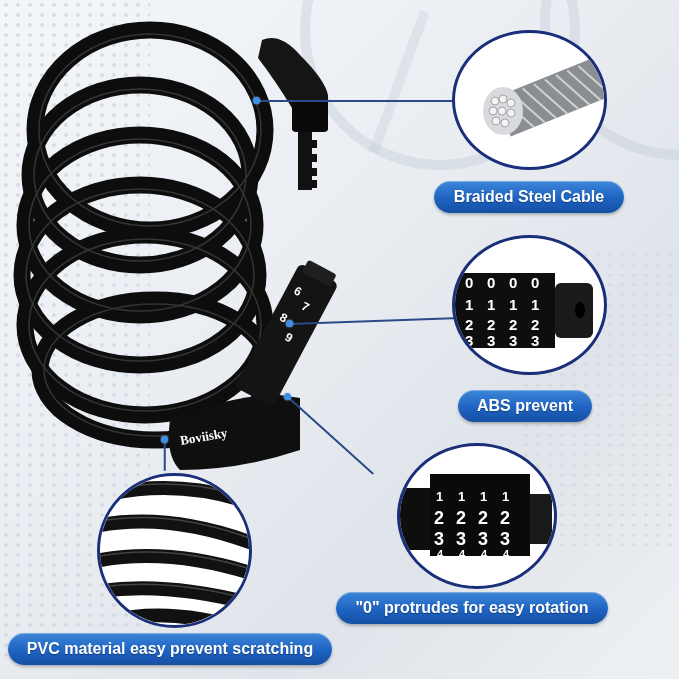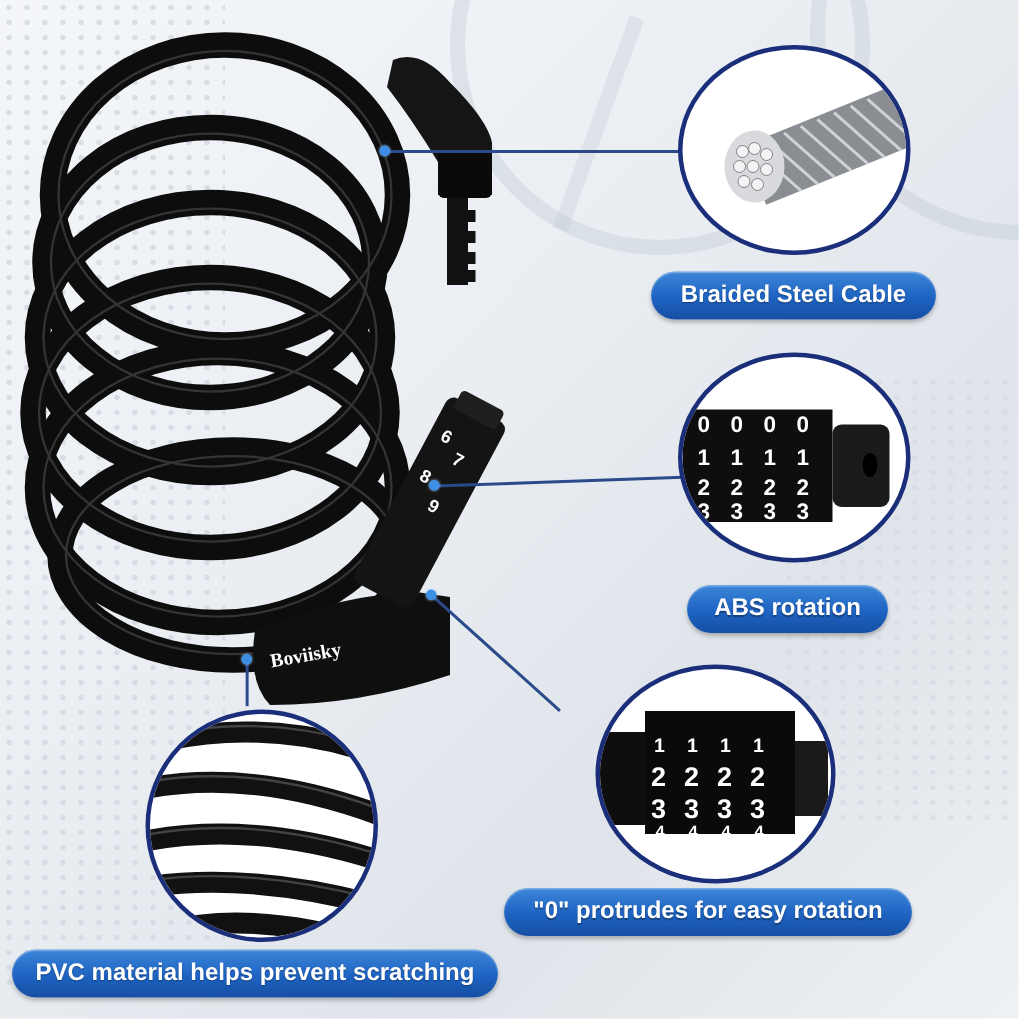--- a/index.html
+++ b/index.html
@@ -185,15 +185,15 @@
     <g fill="none" stroke="#666" stroke-width="1.5" opacity=".6">
       <path d="M0 16 Q80 -4 160 26"></path>
       <path d="M-5 46 Q70 31 160 66"></path>
       <path d="M-5 81 Q70 66 160 96"></path>
       <path d="M0 111 Q70 101 160 126"></path>
     </g>
   </svg>
 </div>
 
 <div class="pill" style="left:434px;top:181px;width:190px;">Braided Steel Cable</div>
-<div class="pill" style="left:458px;top:390px;width:134px;">ABS rotation</div>
+<div class="pill" style="left:458px;top:390px;width:134px;">ABS prevent</div>
 <div class="pill" style="left:336px;top:592px;width:272px;">"0" protrudes for easy rotation</div>
-<div class="pill" style="left:8px;top:633px;width:324px;">PVC material helps prevent scratching</div>
+<div class="pill" style="left:8px;top:633px;width:324px;">PVC material easy prevent scratching</div>
 
 </body></html>

